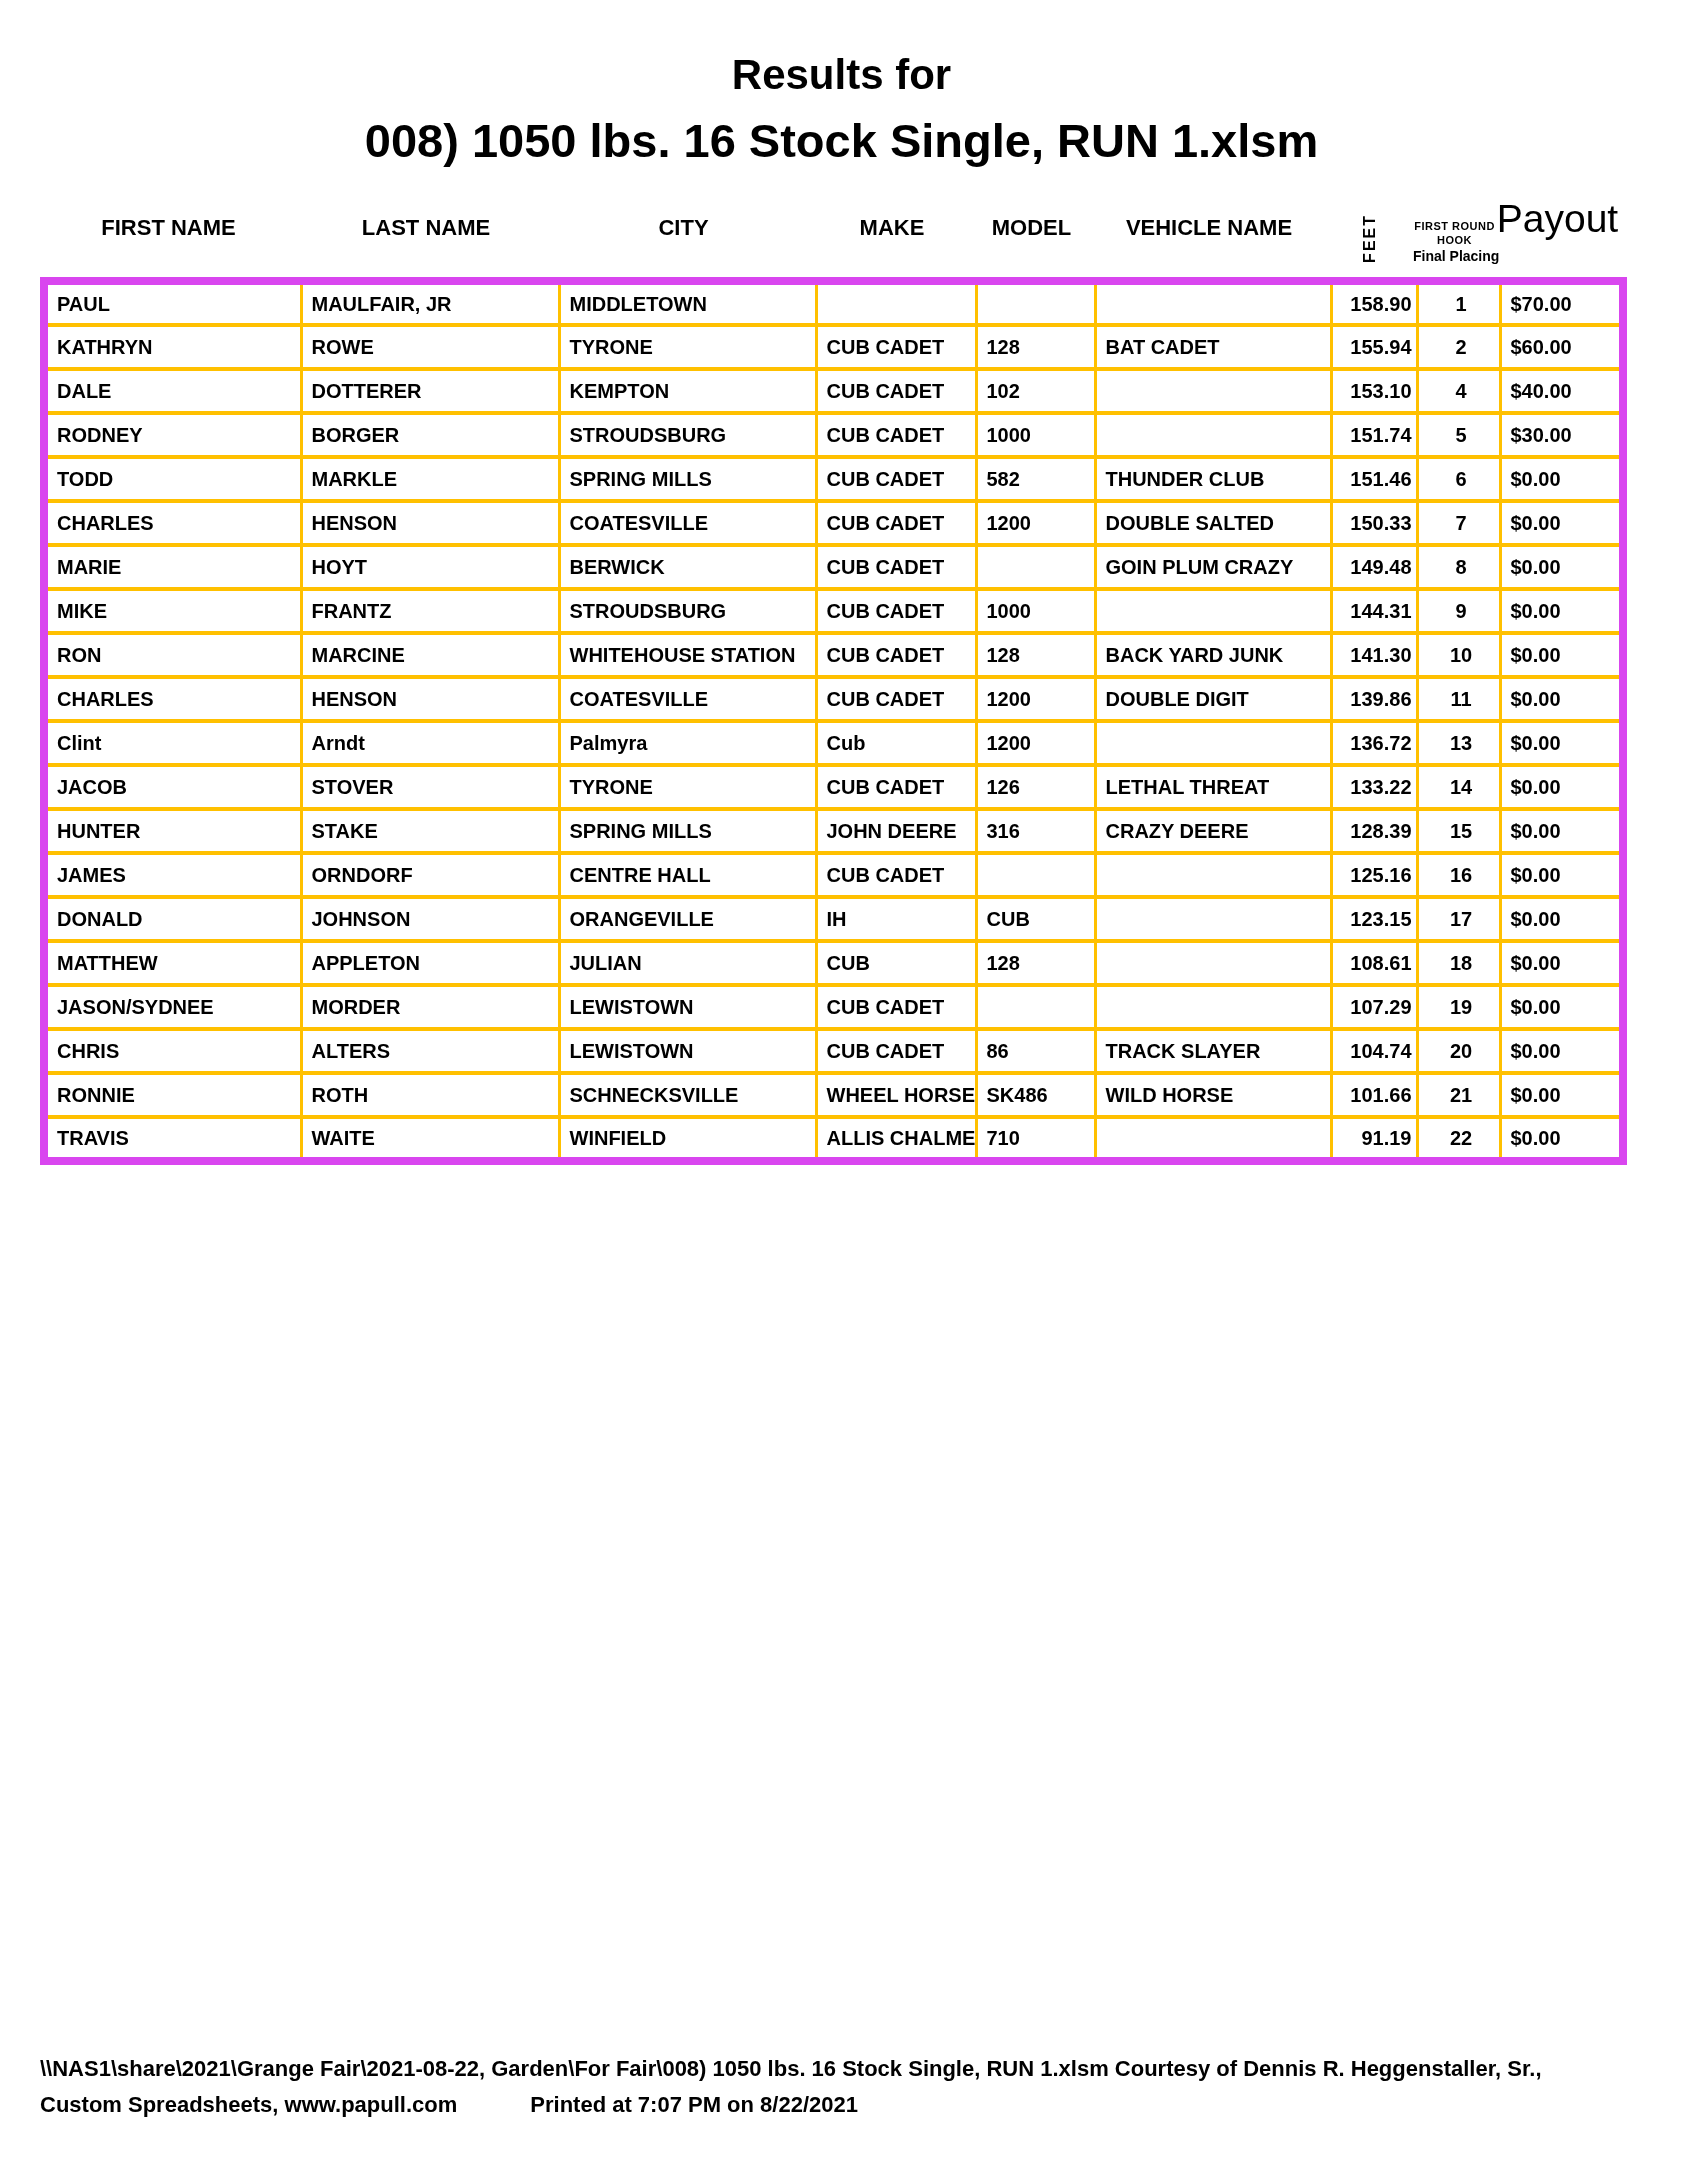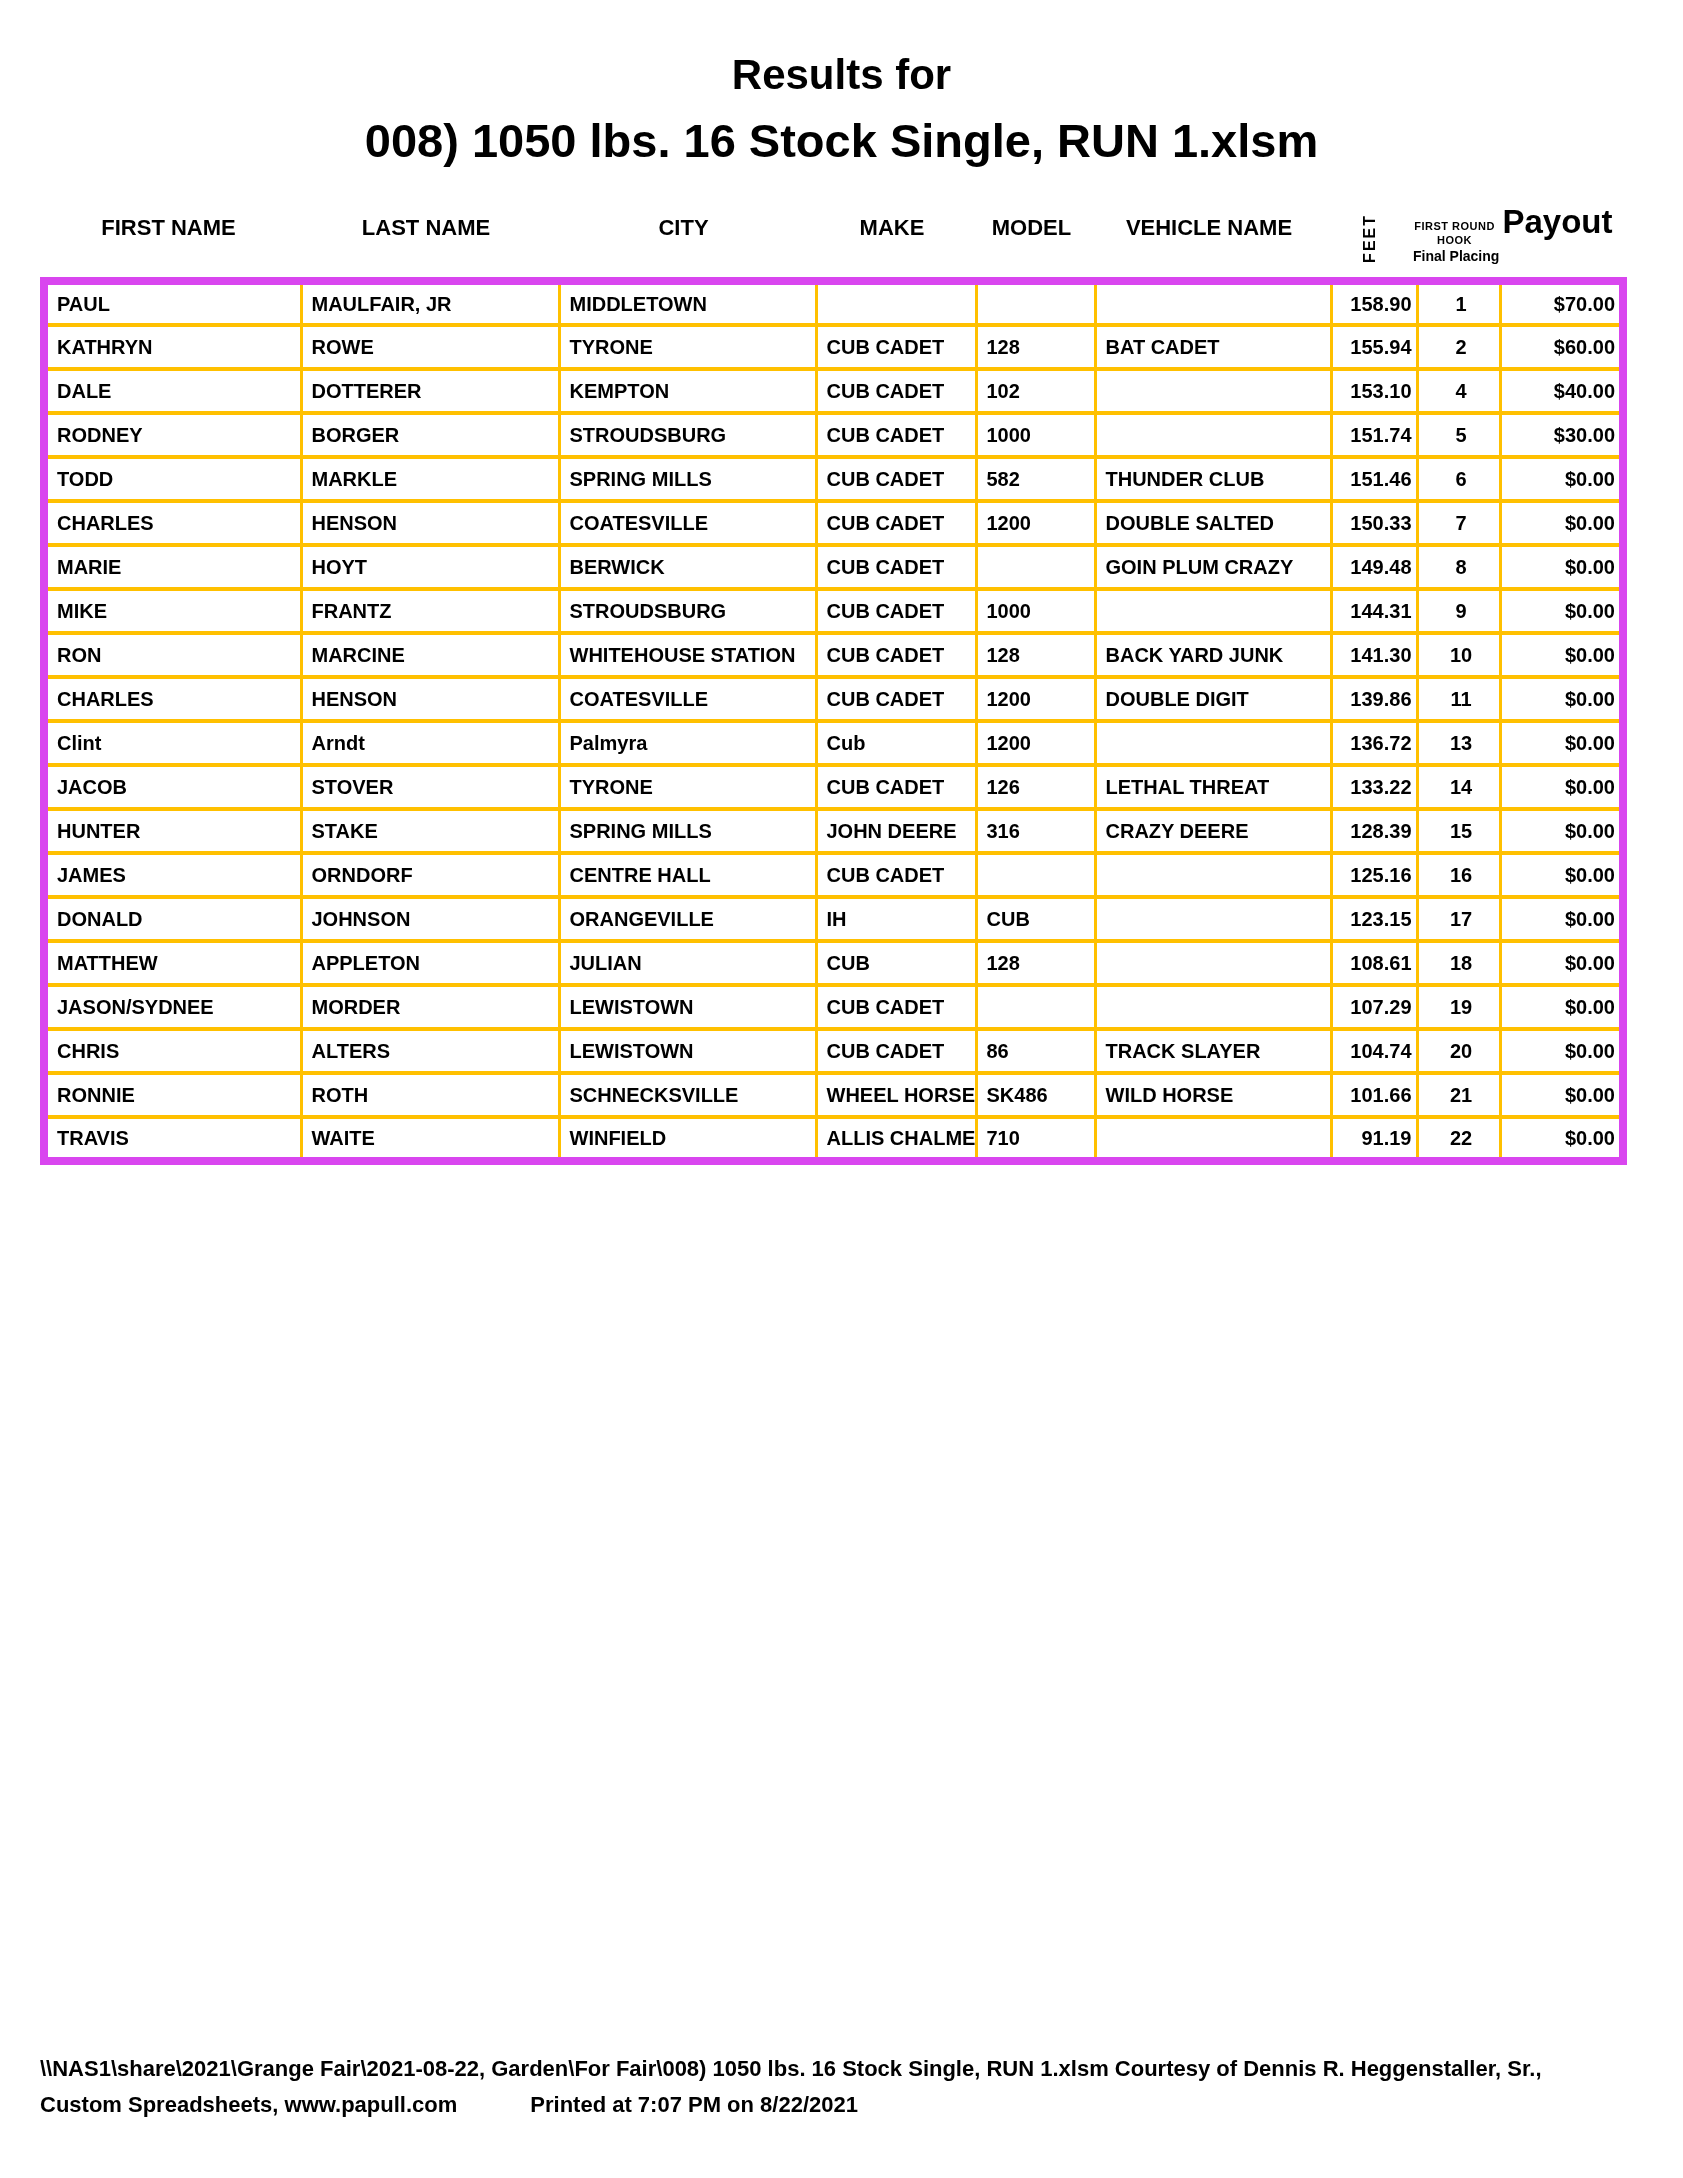--- a/index.html
+++ b/index.html
@@ -40,21 +40,21 @@
     padding-bottom: 14px; height: 100%;
   }
   .hdr-feet span {
     writing-mode: vertical-rl;
     transform: rotate(180deg);
     font-weight: bold; font-size: 16px; letter-spacing: 2px;
   }
   .hdr-placing { padding-bottom: 12px; line-height: 1.25; }
   .hdr-placing .pl-small { font-size: 11px; font-weight: bold; letter-spacing: 0.5px; }
   .hdr-placing .pl-big   { font-size: 14px; font-weight: bold; }
-  .hdr-payout { font-size: 33px; font-weight: bold; }
+  .hdr-payout { font-size: 39px; font-weight: normal; }
 
   table.results {
     border-collapse: collapse;
     table-layout: fixed;
     width: 1580px;
     border: 8px solid #d946ef;
   }
   table.results col.c1 { width: 257px; }
   table.results col.c2 { width: 258px; }
   table.results col.c3 { width: 257px; }
@@ -73,21 +73,21 @@
     font-size: 20px;
     font-weight: bold;
     white-space: nowrap;
     overflow: hidden;
     padding: 0 4px 0 9px;
     vertical-align: middle;
     background: #ffffff;
   }
   td.col-feet    { text-align: right; padding-right: 10px; }
   td.col-placing { text-align: center; padding-left: 4px; }
-  td.col-payout  { text-align: right; padding-left: 4px; }
+  td.col-payout  { text-align: left; padding-left: 4px; }
 
   .footer {
     position: absolute;
     left: 40px; top: 2051px; width: 1614px;
     font-weight: bold; font-size: 22px; line-height: 36px;
     white-space: nowrap;
   }
   .footer .printed { margin-left: 73px; }
 </style>
 </head>

